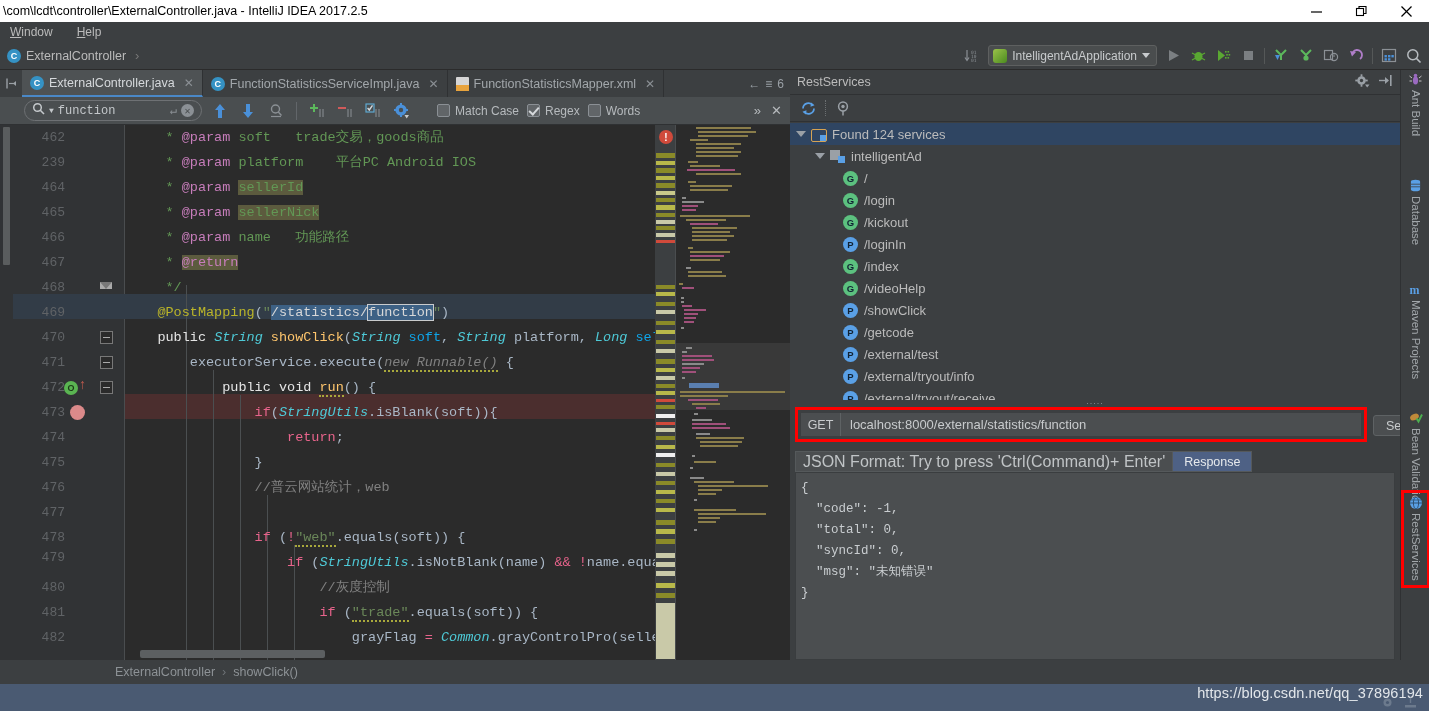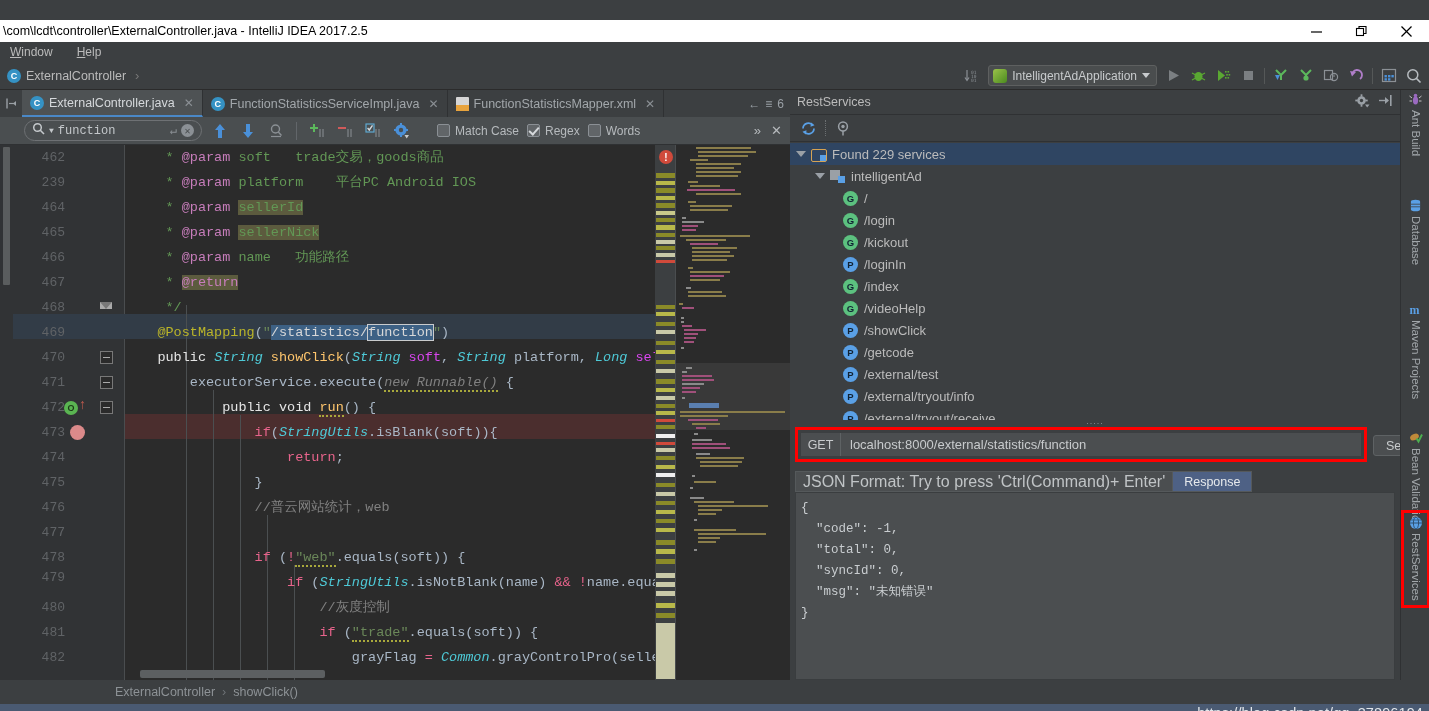--- a/index.html
+++ b/index.html
@@ -4,21 +4,21 @@
 <style>
   * { box-sizing: border-box; }
   html, body {
     margin: 0; padding: 0;
     width: 1429px; height: 711px;
     overflow: hidden;
     background: #3c3f41;
     font-family: "Liberation Sans", sans-serif;
     -webkit-font-smoothing: antialiased;
   }
-  .app { position: relative; width: 1429px; height: 599px; margin-top: 20px; }
+  .app { position: relative; width: 1429px; height: 599px; }
 
   
   .titlebar {
     position: absolute; left: 0; top: 0; width: 1429px; height: 22px;
     background: #ffffff; color: #000000;
     font-size: 12.5px; line-height: 22px;
     padding-left: 3px;
     white-space: nowrap;
   }
   .win-controls { position: absolute; right: 0; top: 0; height: 22px; display: flex; }
@@ -137,21 +137,21 @@
   .kw   { color: #e5e5e5; }
   .kw2  { color: #e8648c; }
   .str  { color: #6a8759; }
   .cmt  { color: #808080; }
   .jdoc { color: #629755; }
   .jtag { color: #c77dbb; }
   .typ  { color: #4ec9d6; font-style: italic; }
   .mth  { color: #ffc66d; }
   .ann  { color: #bbb529; }
   .plain{ color: #a9b7c6; }
-  .var-or { color:#d946ef; }
+  .var-or { color:#0ea5e9; }
   .hl-ident { background:#5c5b3e; }
   .hl-sel   { background:#3d6185; color:#d8d8d8; }
   .hl-box   { background:#3d6185; color:#d8d8d8; outline:1px solid #c9cbcd; }
   .gray-it  { color:#808080; font-style: italic; }
   .squig { border-bottom: 2px dotted #a8a83c; }
 
   
   .gm-breakpoint { position:absolute; left:70px; width:15px; height:15px; border-radius:50%;
      background:#db8a8a; top:5px; }
   .gm-override { position:absolute; left:64px; top:6px; width:14px; height:14px; border-radius:50%;
@@ -784,21 +784,21 @@
           <circle cx="8" cy="6.5" r="1.7" fill="#9aa0a6"></circle>
           <line x1="8" y1="11" x2="8" y2="15.5" stroke="#9aa0a6" stroke-width="1.5"></line>
         </svg>
       </span>
     </div>
 
     <div class="rs-tree">
       <div class="tr-row sel" style="padding-left:6px;">
         <span class="tw"></span>
         <span class="folder-ico"></span>
-        <span>Found 229 services</span>
+        <span>Found 124 services</span>
       </div>
       <div class="tr-row" style="padding-left:25px;">
         <span class="tw"></span>
         <span class="mod-ico"></span>
         <span>intelligentAd</span>
       </div>
 
       <div class="tr-row" style="padding-left:53px;">
         <span class="badge-g">G</span>
         <span>/</span>

